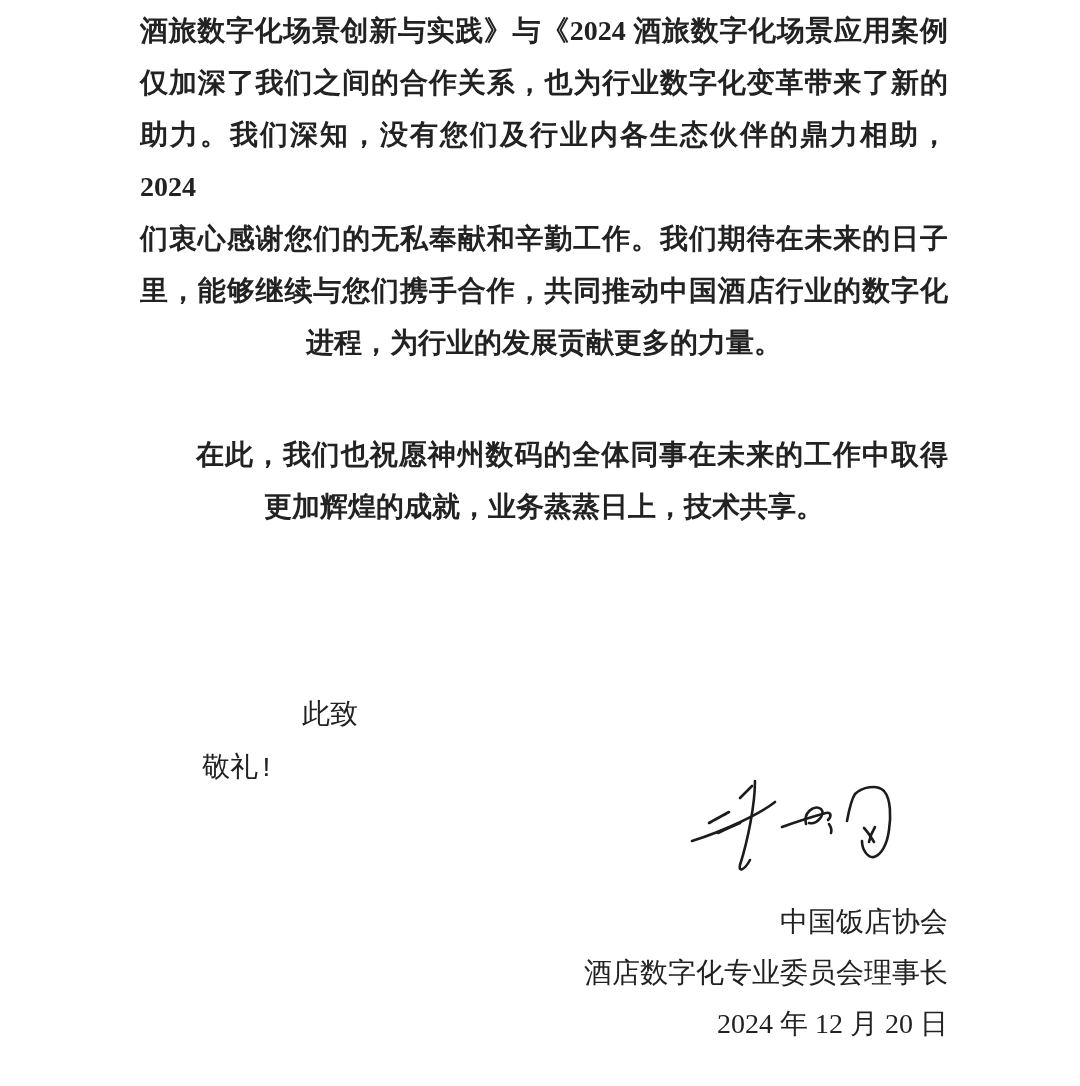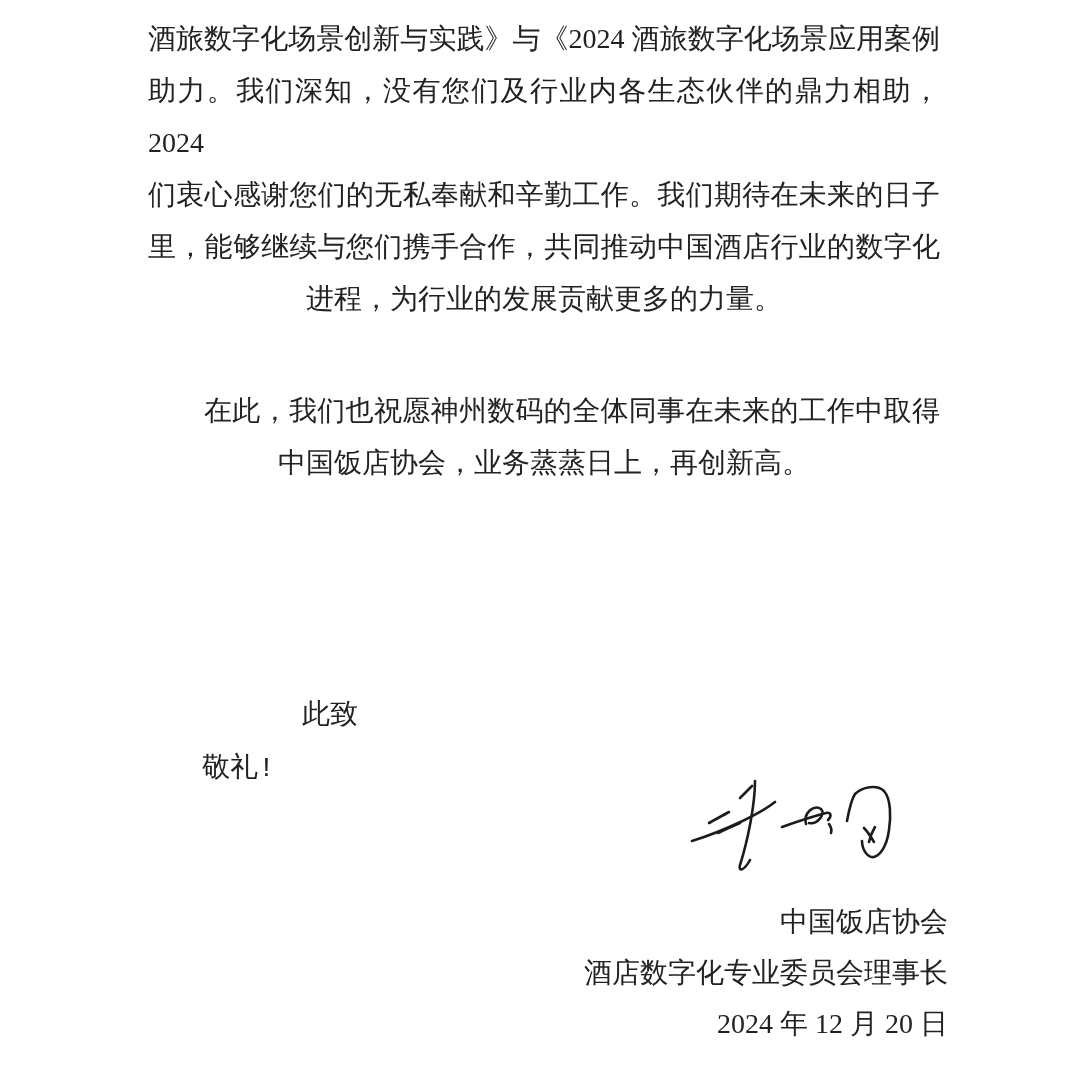--- a/index.html
+++ b/index.html
@@ -11,21 +11,21 @@
     color:#222222;
     font-family:"Liberation Serif","DejaVu Serif",serif;
     overflow:hidden;
   }
   .body-text {
     position:absolute;
     left:140px; right:132px; top:5px;
     font-size:28px;
     line-height:52px;
   }
-  .para { margin:8px; }
+  .para { margin:0;font-weight:bold; }
   .para .line { white-space:normal; }
   .para .line.j {
     text-align:justify;
     text-align-last:justify;
     -moz-text-align-last:justify;
   }
   .para .line.last { text-align:center; }
   .para2 { margin-top:60px; }
   .para2 .lines .line { text-indent:2em; }
   .closing-line {
@@ -54,32 +54,33 @@
 </head>
 <body>
 
 <div class="page">
 
   <div class="body-text">
 
     <div class="para para1">
       <div class="lines">
           <div class="line j">酒旅数字化场景创新与实践》与《2024 酒旅数字化场景应用案例</div>
+          <div class="line j">仅加深了我们之间的合作关系，也为行业数字化变革带来了新的</div>
           <div class="line j">助力。我们深知，没有您们及行业内各生态伙伴的鼎力相助，2024</div>
           <div class="line j">们衷心感谢您们的无私奉献和辛勤工作。我们期待在未来的日子</div>
           <div class="line j">里，能够继续与您们携手合作，共同推动中国酒店行业的数字化</div>
         </div>
       <div class="line last">进程，为行业的发展贡献更多的力量。</div>
     </div>
 
     <div class="para para2">
       <div class="lines">
           <div class="line j">在此，我们也祝愿神州数码的全体同事在未来的工作中取得</div>
         </div>
-      <div class="line last">中国饭店协会，业务蒸蒸日上，再创新高。</div>
+      <div class="line last">更加辉煌的成就，业务蒸蒸日上，技术共享。</div>
     </div>
 
   </div>
 
   <div class="closing-line cizhi">此致</div>
 
   <div class="closing-line jingli">敬礼!</div>
 
   <div class="signature">
     <svg viewBox="0 0 218 128">

